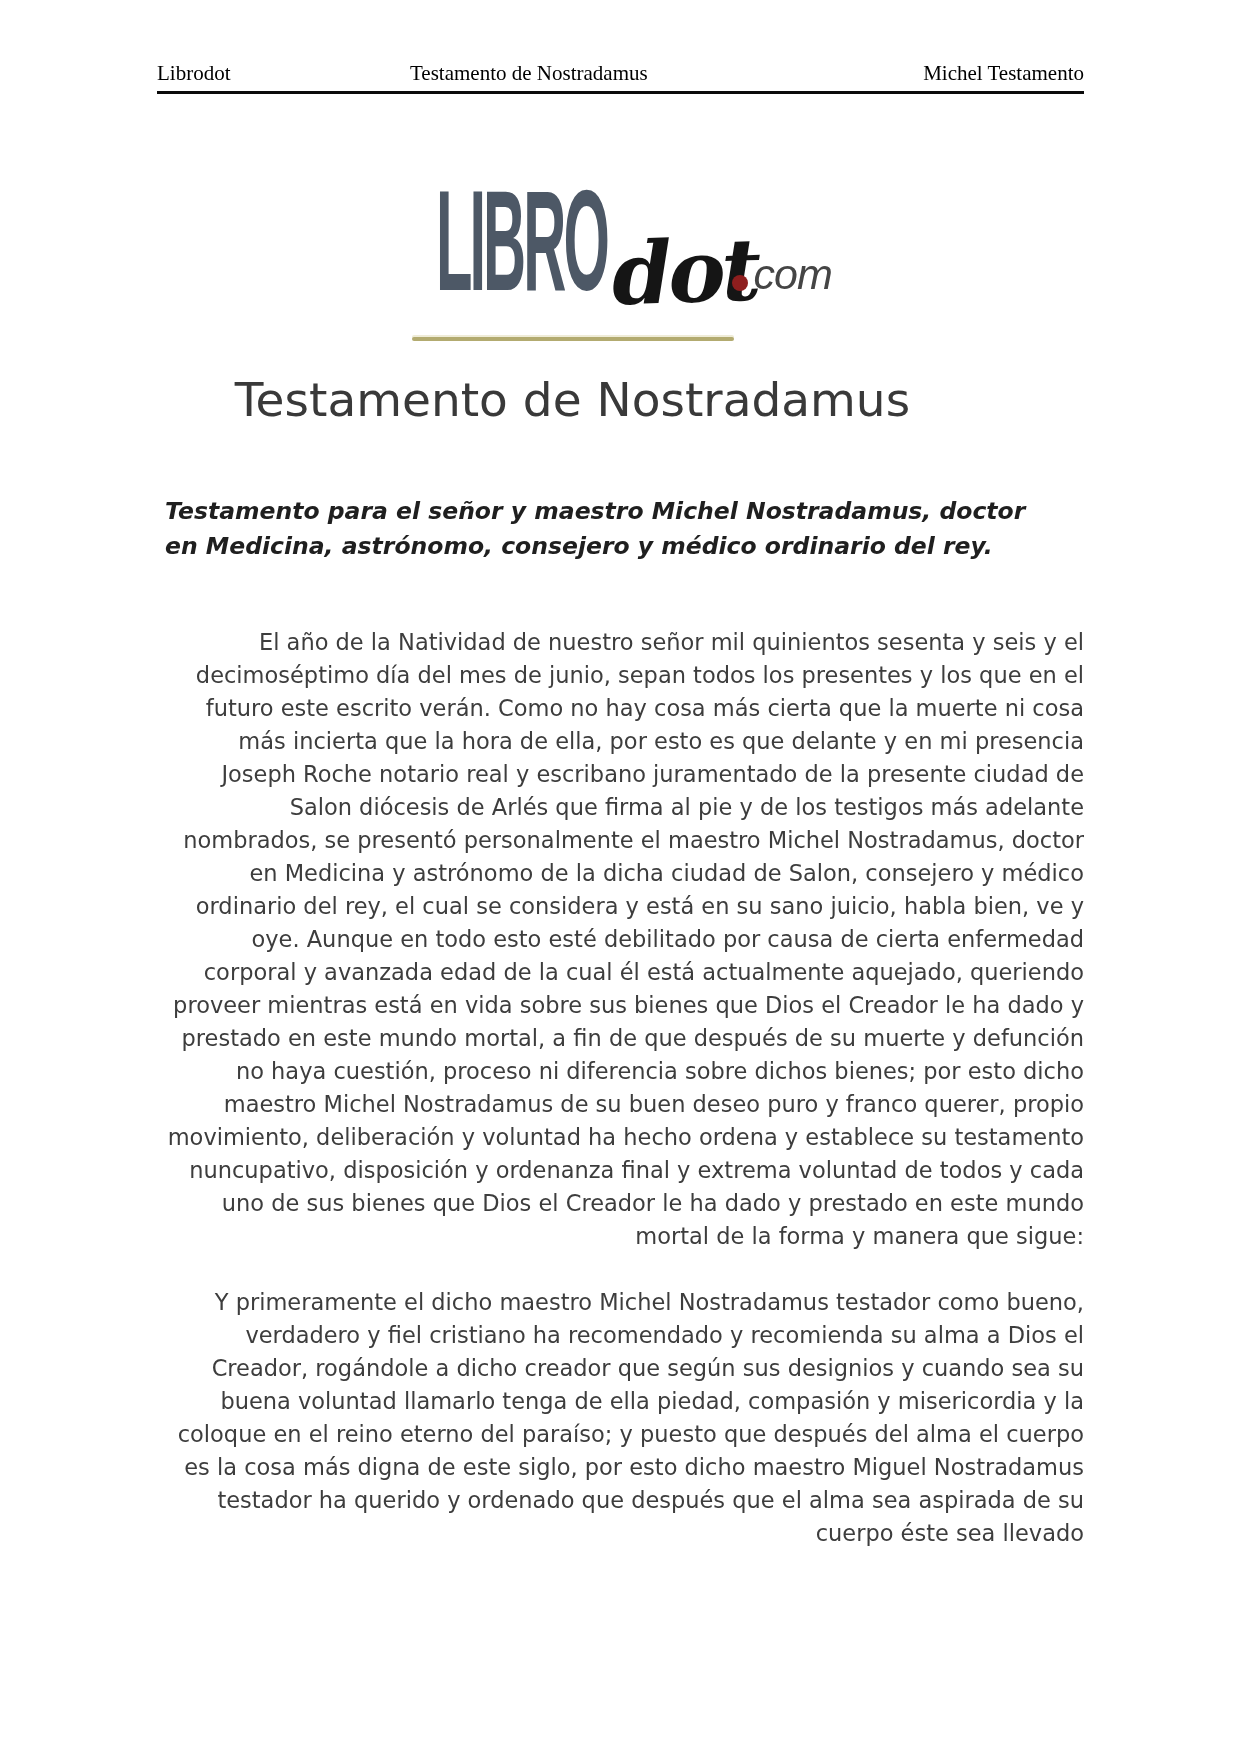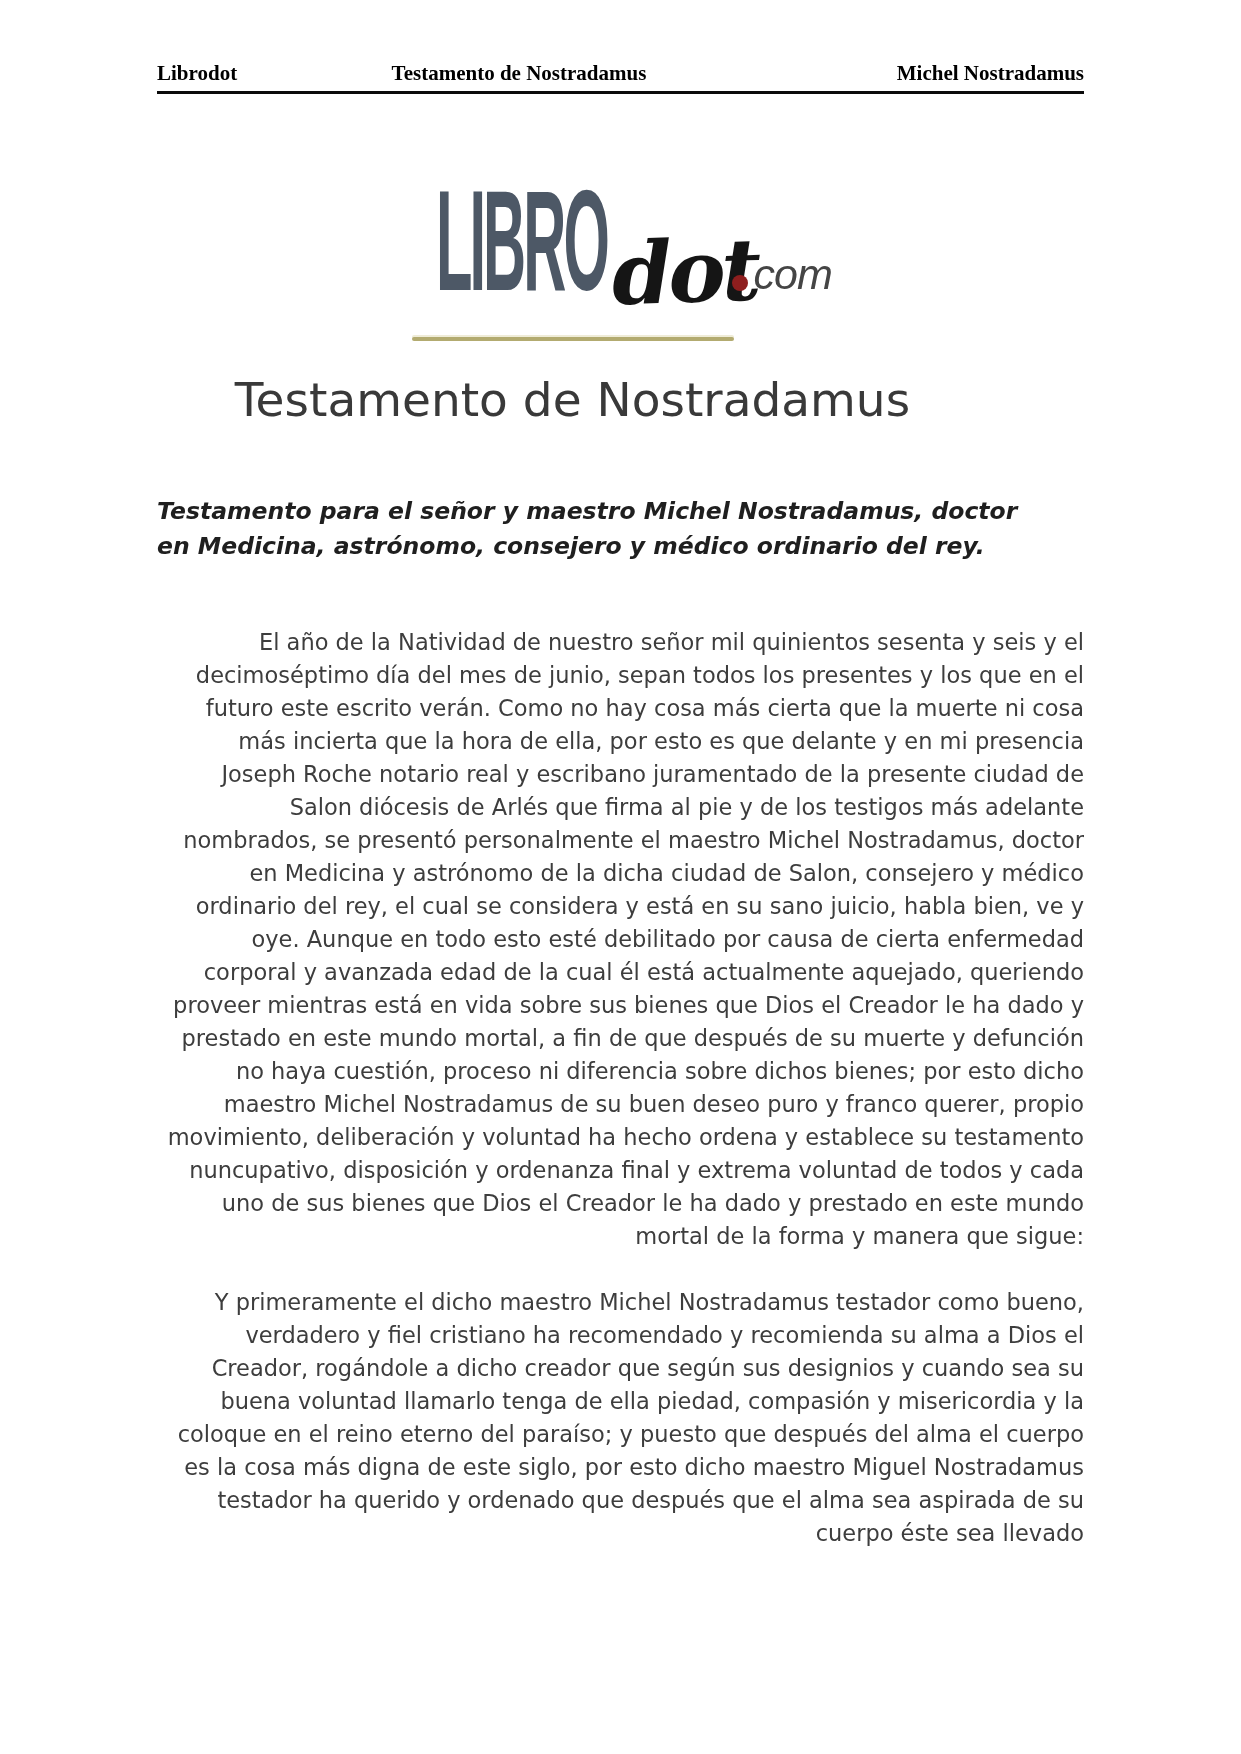--- a/index.html
+++ b/index.html
@@ -14,21 +14,21 @@
   }
   .content{
     padding:62px 157px 0 157px;
   }
   
   .hdr-row{
     display:flex;
     justify-content:space-between;
     align-items:baseline;
     font-family:"Liberation Serif","DejaVu Serif",serif;
-    font-weight:700;
+    font-weight:400;
     font-size:21px;
     color:#000000;
     line-height:1.1;
   }
   .hdr-row .c{flex:0 0 auto; transform:translateX(-48px);}
   .hdr-rule{
     margin-top:6px;
     height:3px;
     background:#0a0a0a;
   }
@@ -98,21 +98,21 @@
     text-align:center;
     transform:translateX(-48px);
     font-weight:400;
     font-size:47px;
     line-height:1.25;
     color:#393939;
     letter-spacing:0;
   }
   
   .lead{
-    margin:64px 0 0 0;
+    margin:64px 0 0 8px;
     max-width:872px;
     font-weight:700;
     font-style:italic;
     font-size:23.5px;
     line-height:35px;
     color:#1f1f1f;
   }
   
   .body-p{
     max-width:927px;
@@ -128,21 +128,21 @@
 </head>
 <body>
 
 <div class="page">
   <div class="content">
 
     <header>
       <div class="hdr-row">
         <span class="l">Librodot</span>
         <span class="c">Testamento de Nostradamus</span>
-        <span class="r">Michel Nostradamus</span>
+        <span class="r">Michel Testamento</span>
       </div>
       <div class="hdr-rule"></div>
     </header>
 
     <div class="logo">
       <span class="logo-libro" style="color: rgb(77, 88, 102);">LIBRO</span>
       <span class="logo-dot-word" style="color: rgb(21, 21, 21);">dot</span>
       <span class="logo-red-dot" style="background-color: rgb(142, 30, 30);"></span>
       <span class="logo-com" style="color: rgb(69, 69, 69); font-style: italic;">com</span>
     </div>

